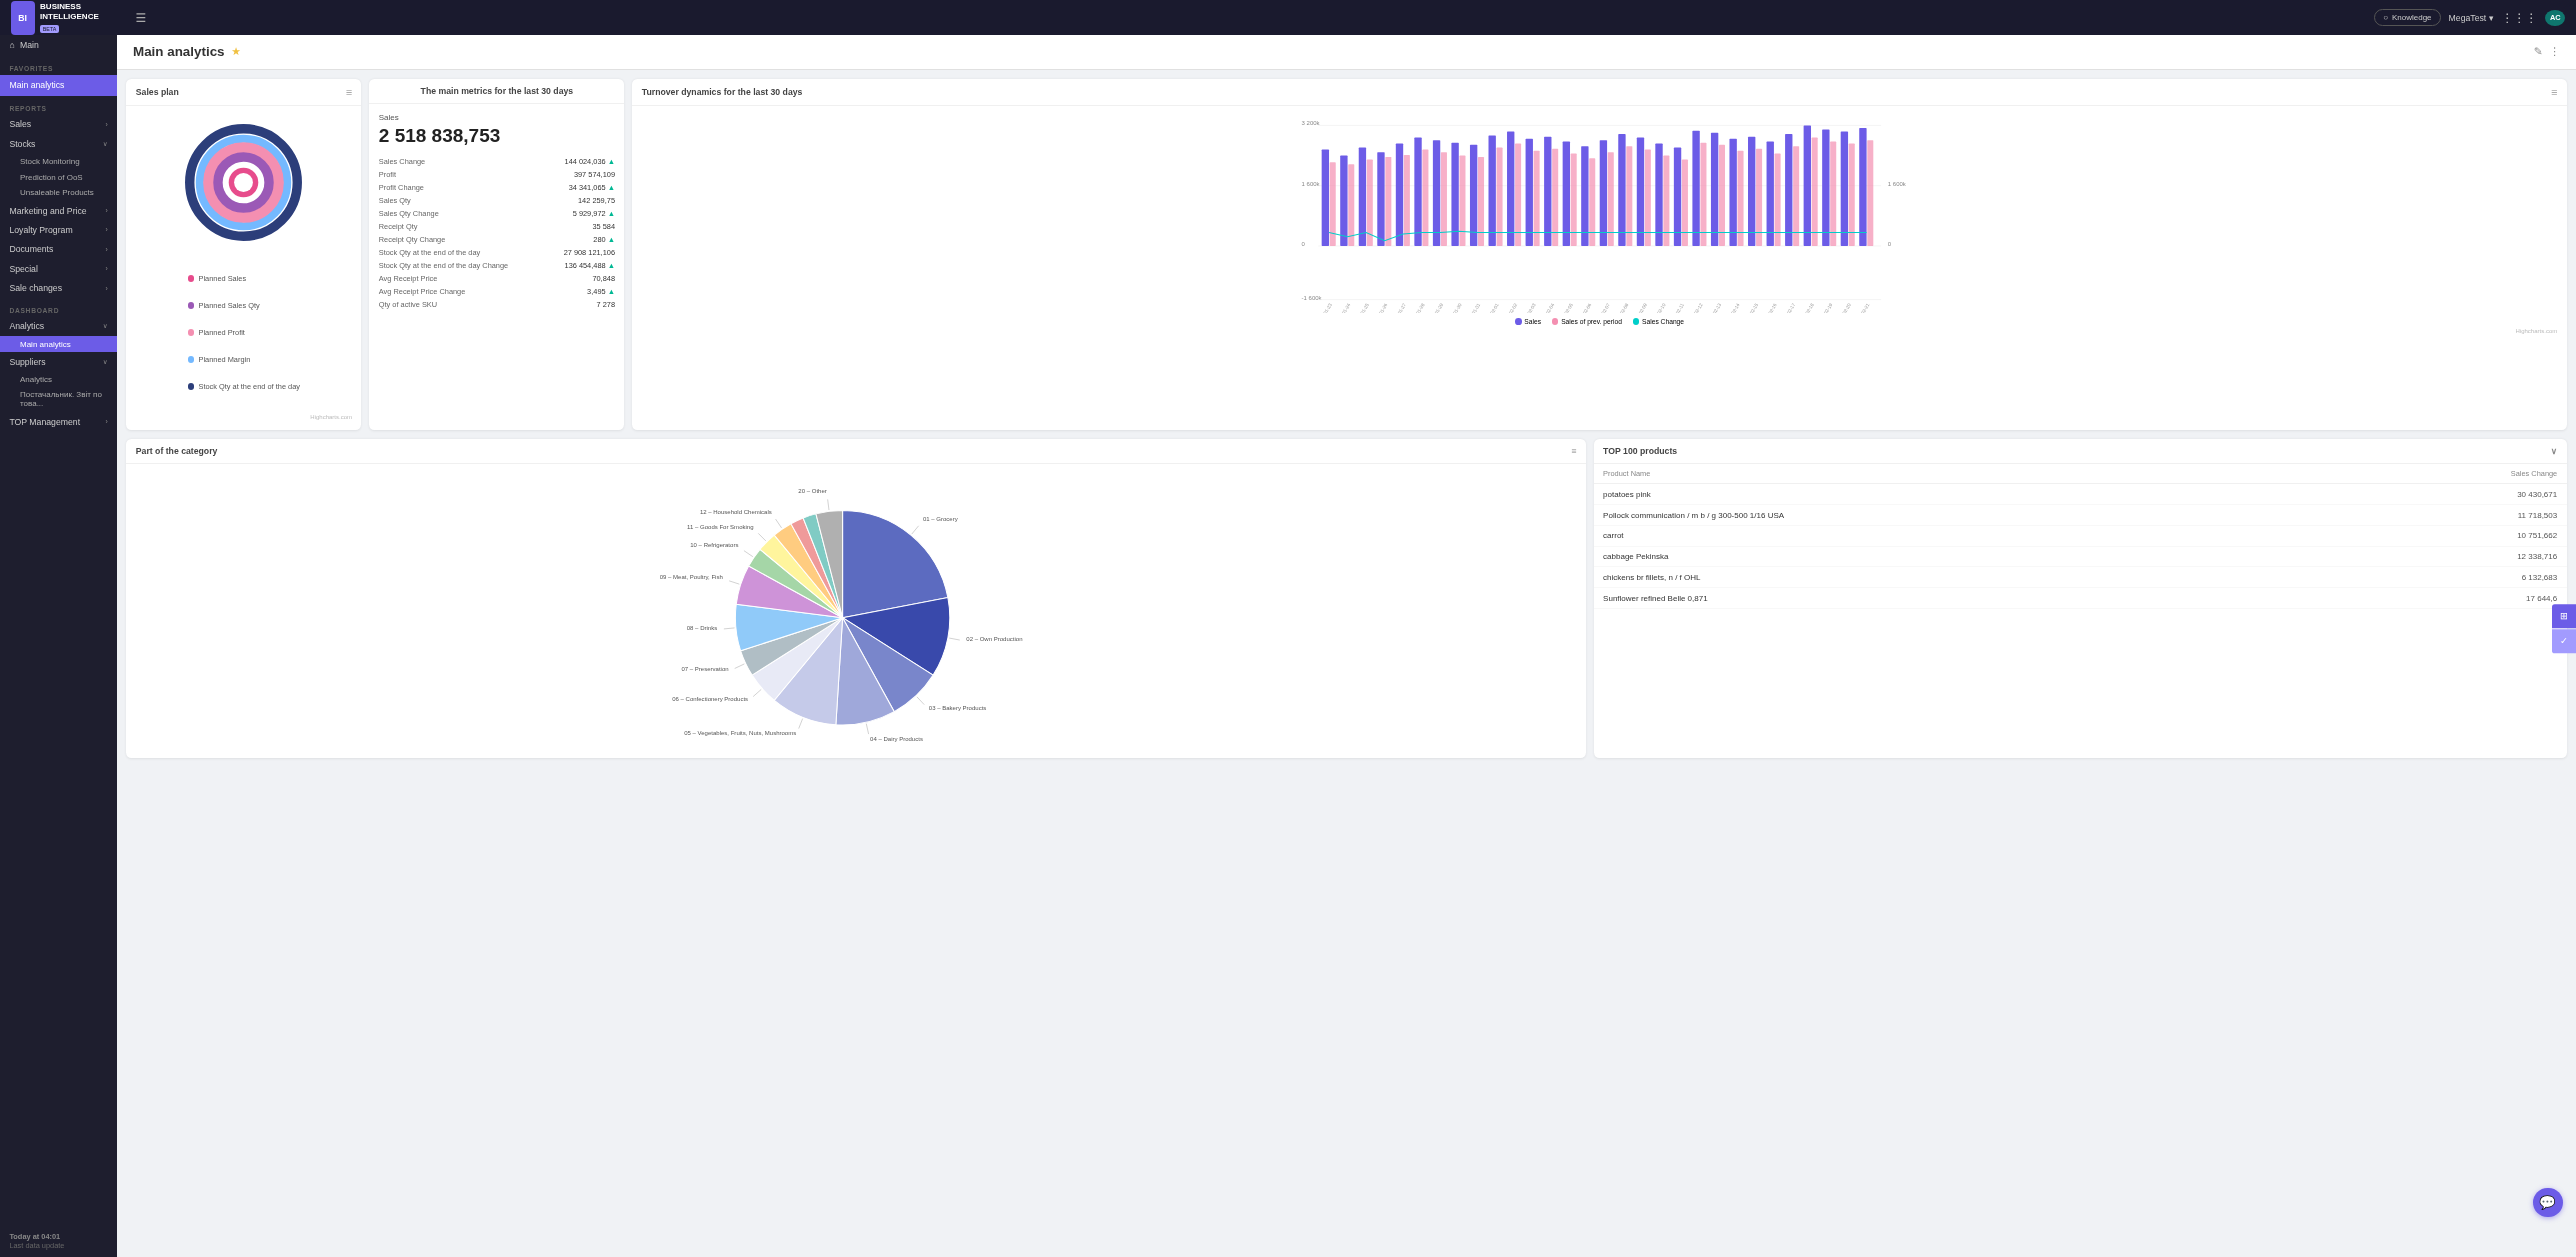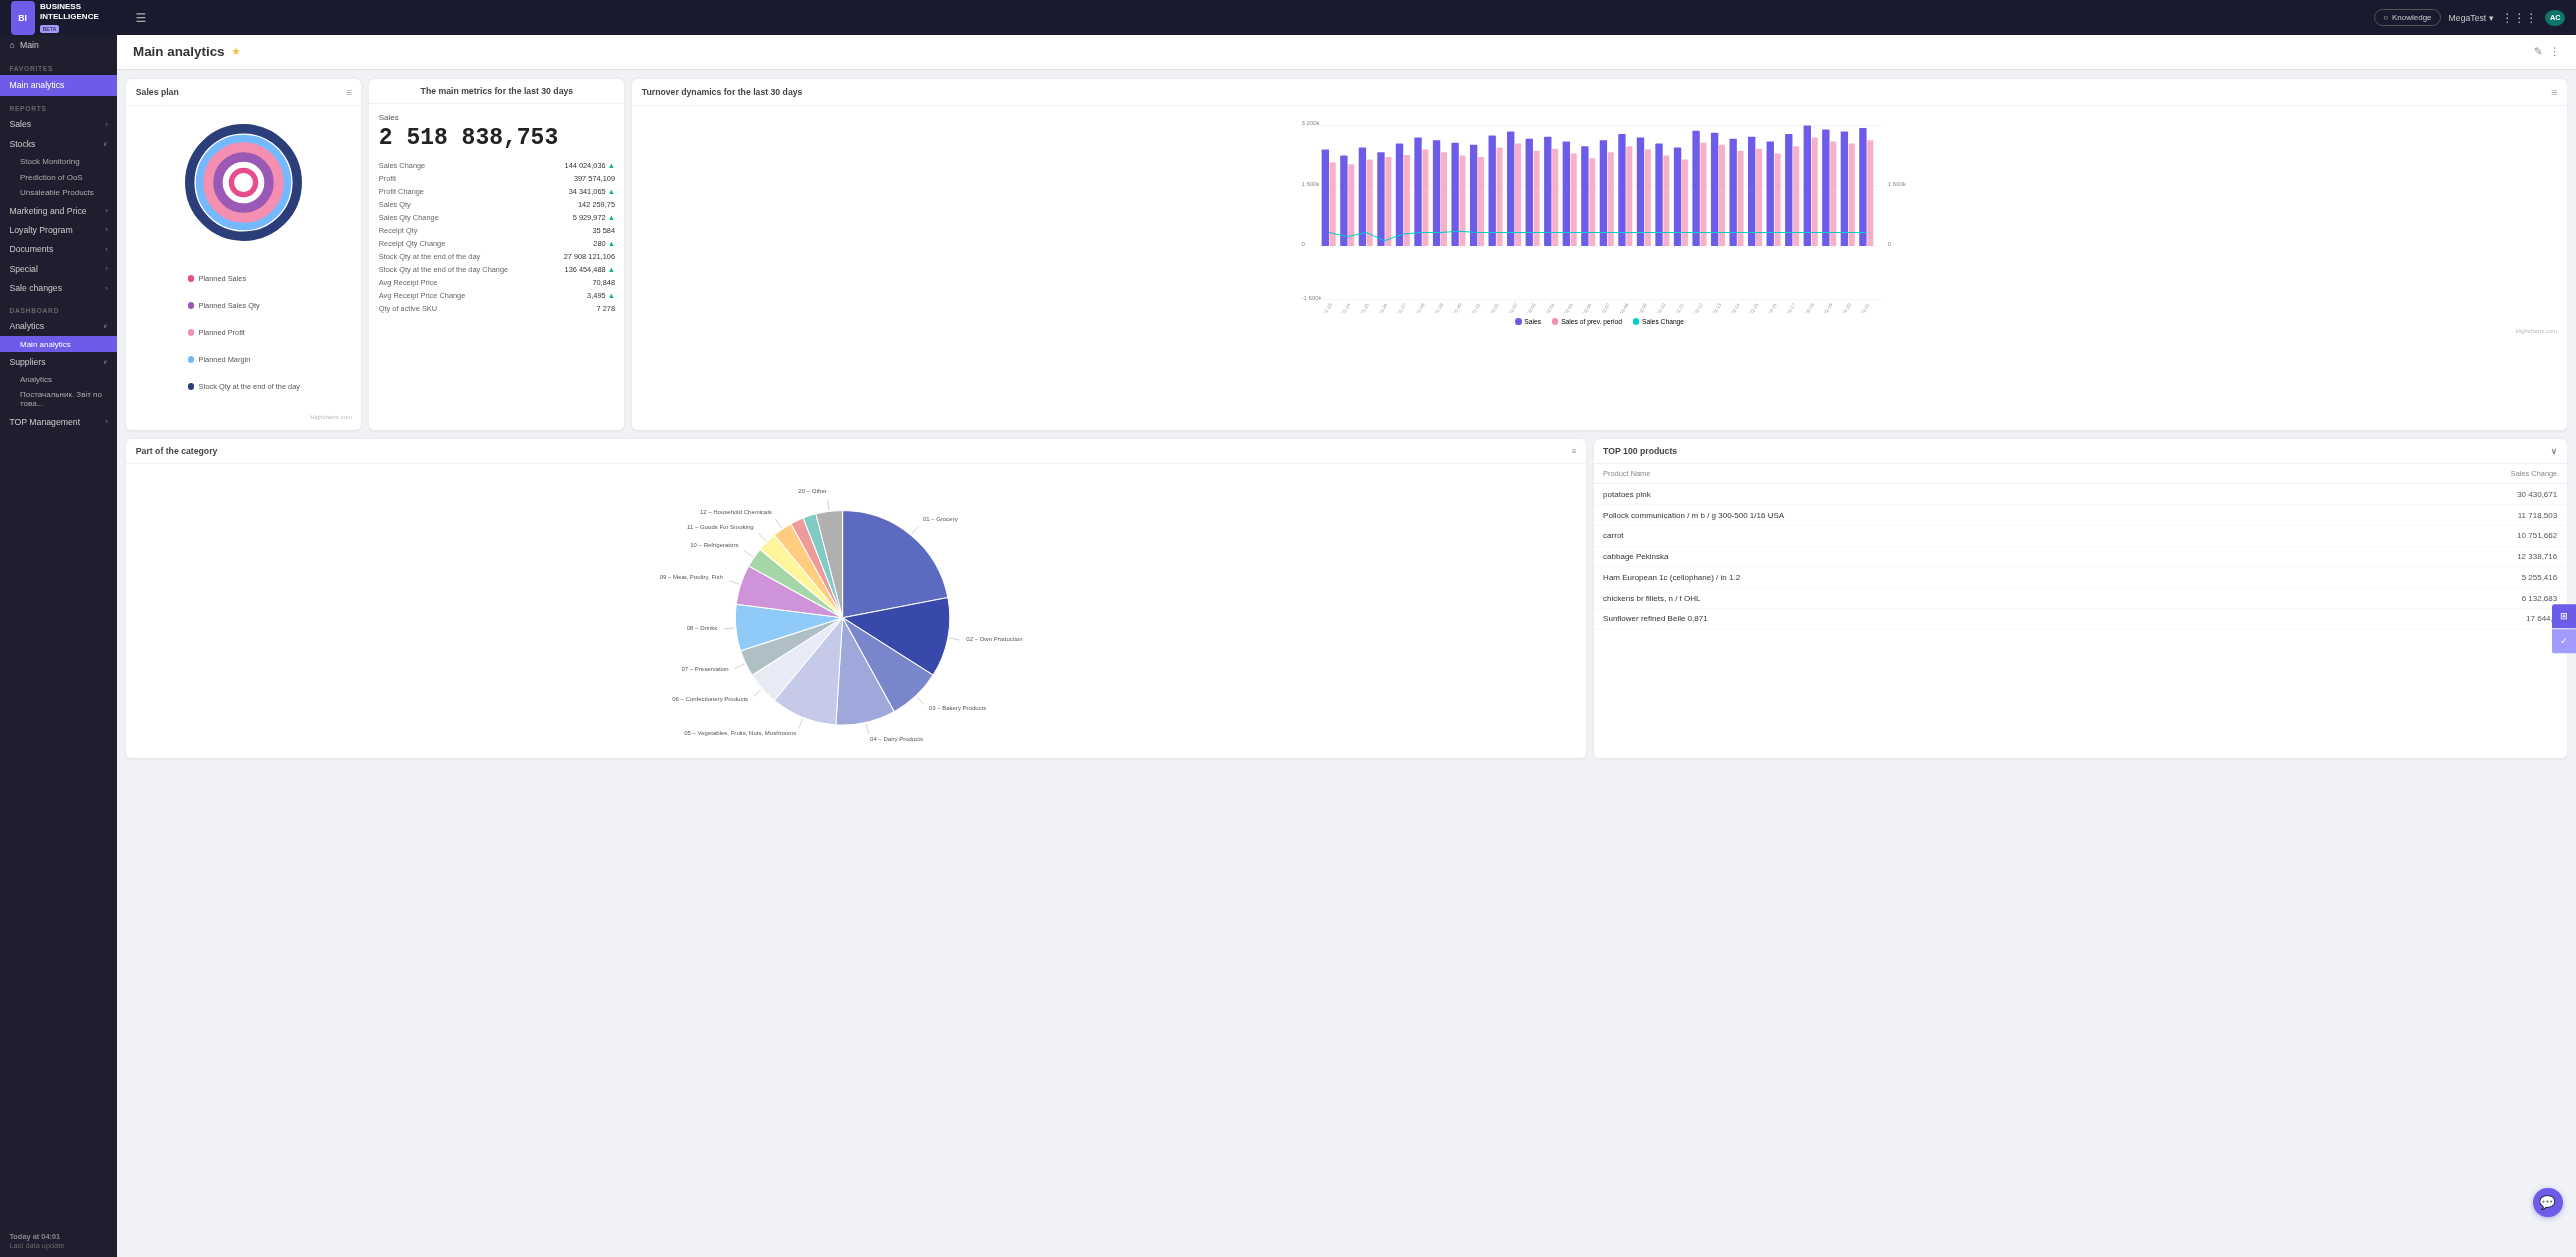--- a/index.html
+++ b/index.html
@@ -56,21 +56,21 @@
     .donut-container { position: relative; width: 121px; height: 121px; margin: 6.7px auto; }
     .donut-svg { width: 121px; height: 121px; }
     .legend { margin-top: 6.7px; font-size: 7.4px; color: #555; }
     .legend-item { display: flex; align-items: center; gap: 4px; margin: 18px 0; }
     .legend-dot { width: 6.7px; height: 6.7px; border-radius: 50%; flex-shrink: 0; }
 
     
     .metrics-card { flex: 1; min-width: 201px; max-width: 255px; }
     .metrics-body { padding: 9.4px; }
     .metrics-big-label { font-size: 8px; color: #555; margin-bottom: 2.7px; }
-    .metrics-big-value { font-size: 23px; font-weight: 700; color: #222; margin-bottom: 8px; font-family: Liberation Mono, monospace; }
+    .metrics-big-value { font-size: 19px; font-weight: 700; color: #222; margin-bottom: 8px; }
     .metrics-table { width: 100%; border-collapse: collapse; }
     .metrics-table tr td { padding: 2px 0; font-size: 7.4px; }
     .metrics-table tr td:first-child { color: #555; }
     .metrics-table tr td:last-child { text-align: right; color: #333; font-weight: 500; }
 
     
     .turnover-card { flex: 2; min-width: 336px; }
     .turnover-body { padding: 6.7px 9.4px; position: relative; height: 215px; }
 
     
@@ -552,24 +552,20 @@
             </div>
             <div class="top100-row">
               <span class="top100-row-name">carrot</span>
               <span class="top100-row-value">10 751,662</span>
             </div>
             <div class="top100-row">
               <span class="top100-row-name">cabbage Pekinska</span>
               <span class="top100-row-value">12 338,716</span>
             </div>
             <div class="top100-row">
-              <span class="top100-row-name">Ham European 1c (cellophane) / in 1.2</span>
-              <span class="top100-row-value">5 255,416</span>
-            </div>
-            <div class="top100-row">
               <span class="top100-row-name">chickens br fillets, n / f OHL</span>
               <span class="top100-row-value">6 132,683</span>
             </div>
             <div class="top100-row">
               <span class="top100-row-name">Sunflower refined Belle 0,871</span>
               <span class="top100-row-value">17 644,6</span>
             </div>
           </div>
       </div>
 

